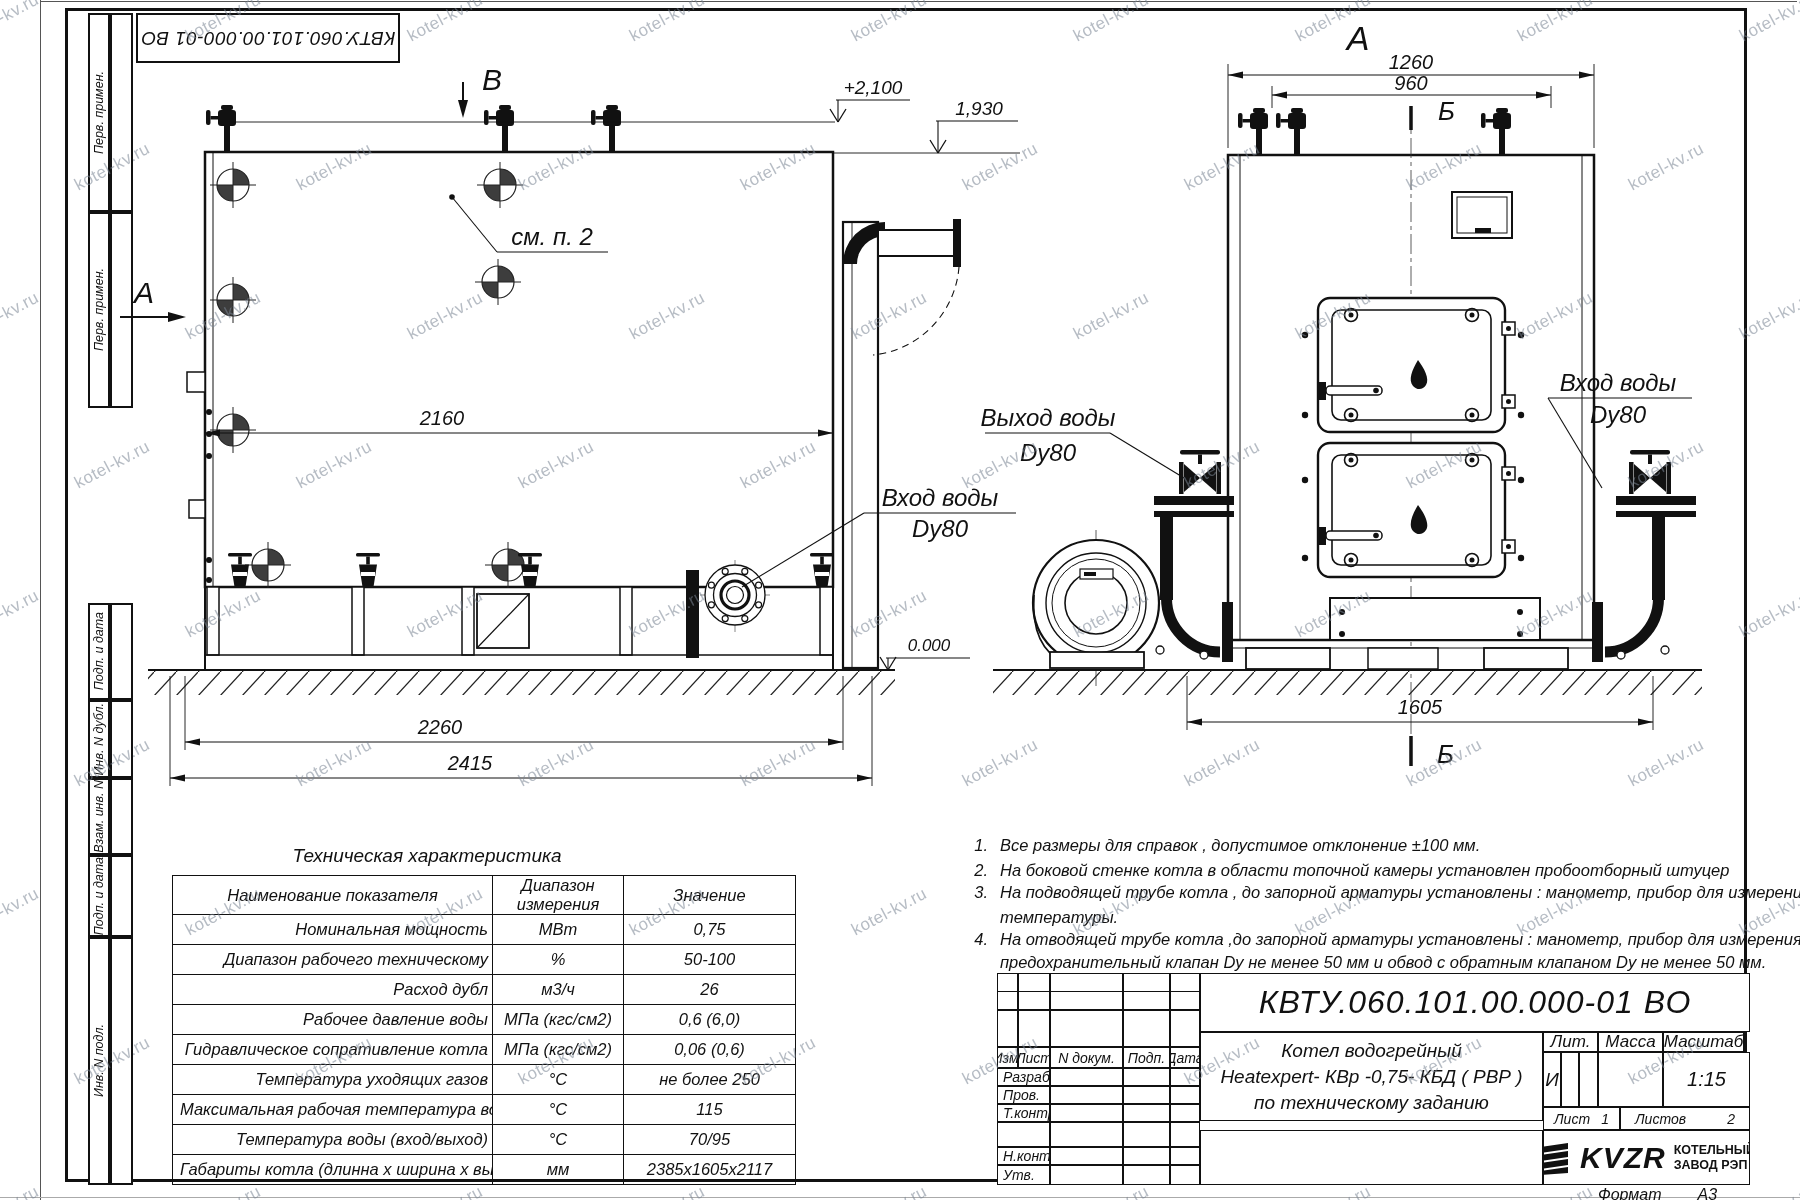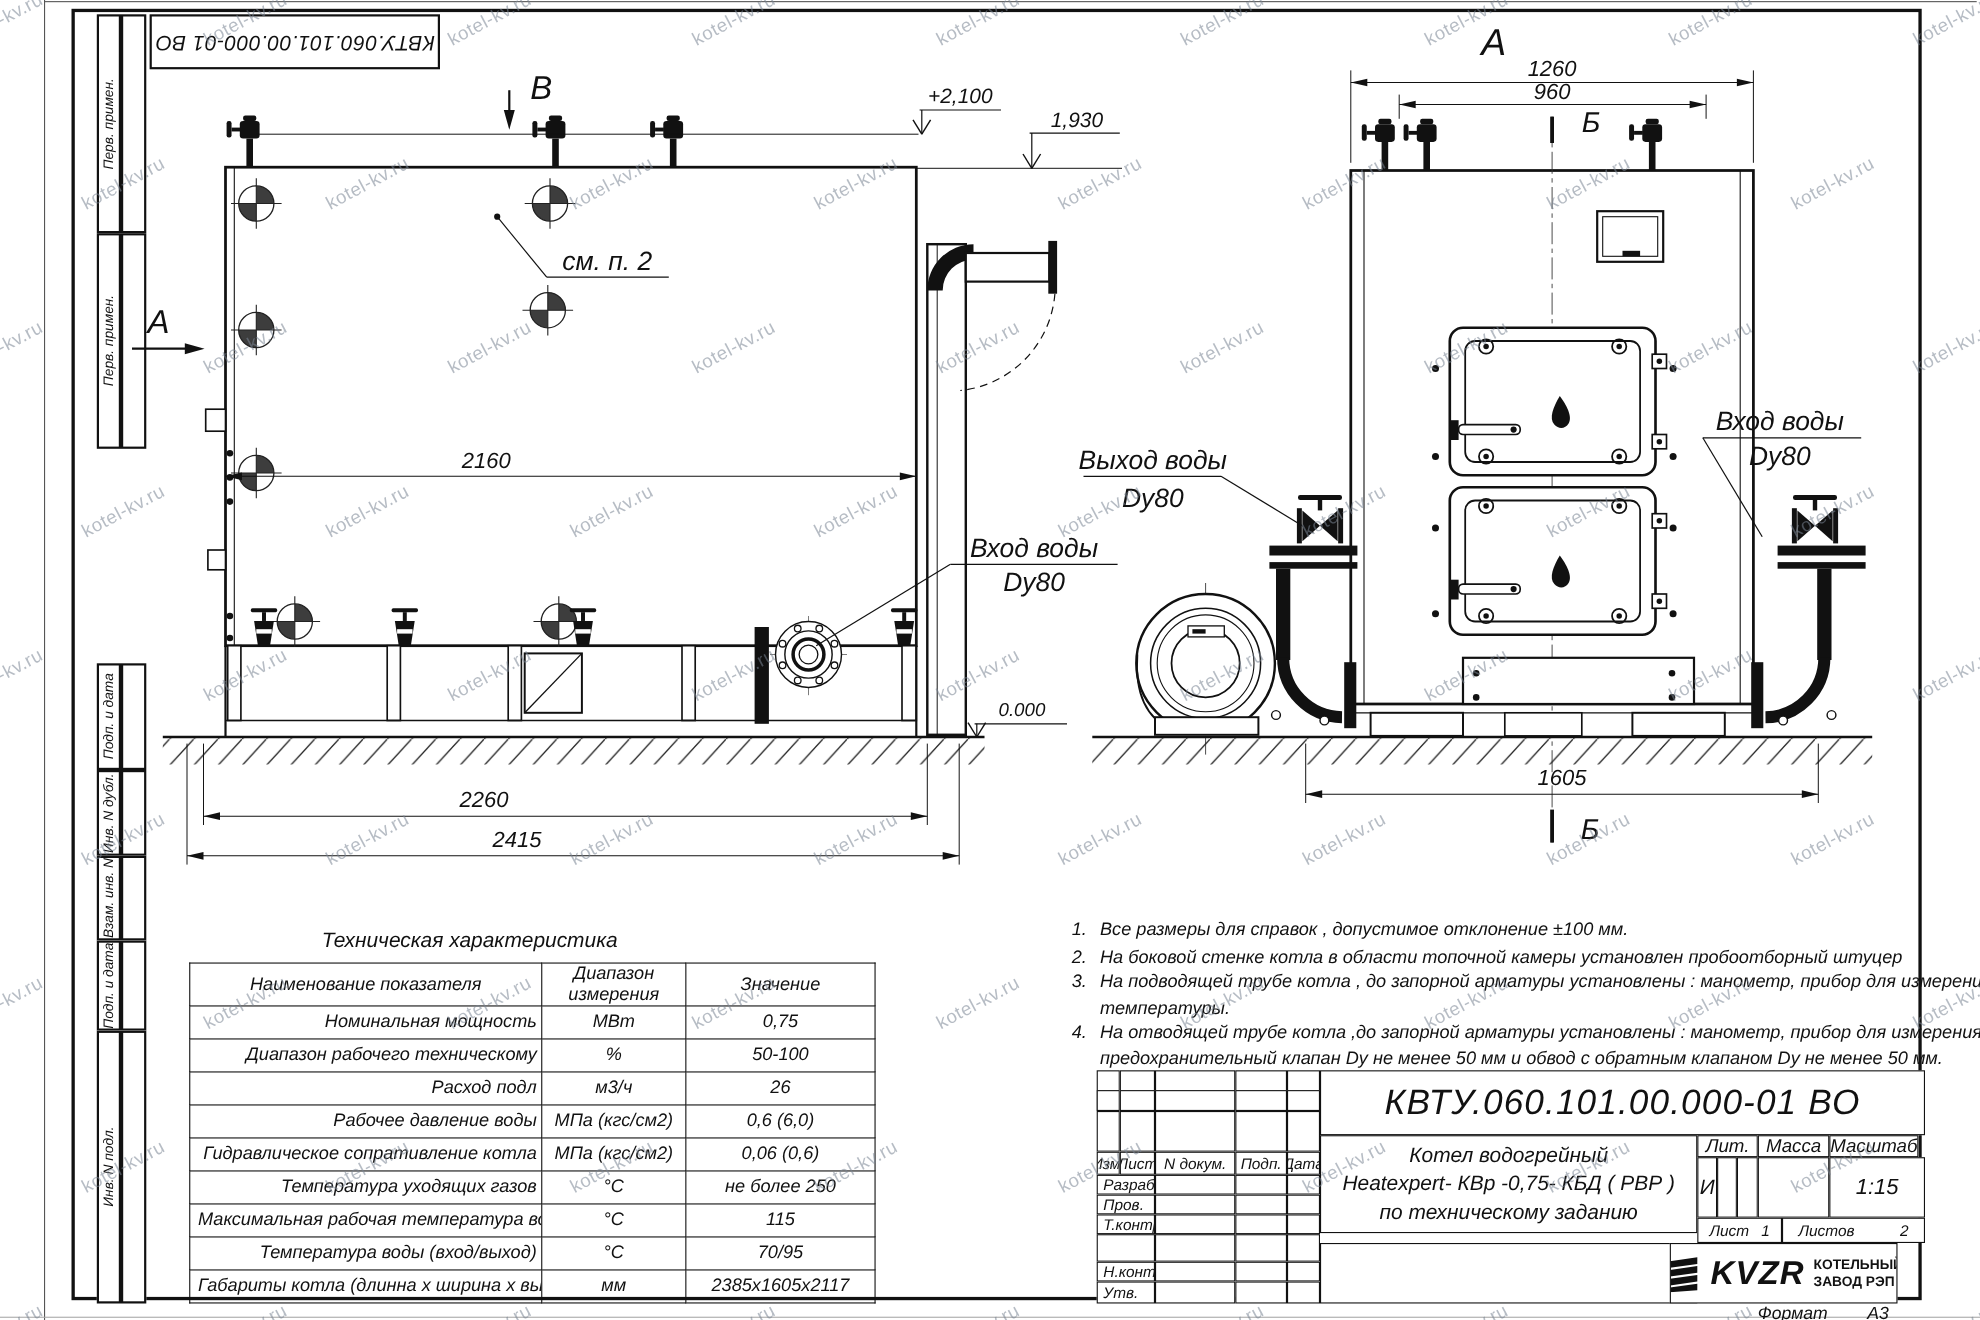--- a/index.html
+++ b/index.html
@@ -462,21 +462,21 @@
             <td class="n">Номинальная мощность</td>
             <td class="c">МВт</td>
             <td class="c">0,75</td>
           </tr>
       <tr>
             <td class="n">Диапазон рабочего техническому</td>
             <td class="c">%</td>
             <td class="c">50-100</td>
           </tr>
       <tr>
-            <td class="n">Расход подл</td>
+            <td class="n">Расход дубл</td>
             <td class="c">м3/ч</td>
             <td class="c">26</td>
           </tr>
       <tr>
             <td class="n">Рабочее давление воды</td>
             <td class="c">МПа (кгс/см2)</td>
             <td class="c">0,6 (6,0)</td>
           </tr>
       <tr>
             <td class="n">Гидравлическое сопративление котла</td>
@@ -585,21 +585,21 @@
 
     <div class="cell tb-row" style="left:546px;top:134px;width:77px;height:23px;justify-content:space-between;padding:0 10px">
       <span>Лист</span>
       <span>1</span>
     </div>
     <div class="cell tb-row" style="left:623px;top:134px;width:130px;height:23px;justify-content:space-between;padding:0 14px">
       <span>Листов</span>
       <span>2</span>
     </div>
 
-    <div class="cell" style="left:521px;top:157px;width:207px;height:55px">
+    <div class="cell" style="left:546px;top:157px;width:207px;height:55px">
       <div class="logo-wrap">
         <svg width="34" height="34" viewBox="0 0 34 34" style="position:static">
           <polygon points="2,6 30,2 30,8 2,12" fill="#111"></polygon>
           <polygon points="2,14 30,10 30,16 2,20" fill="#111"></polygon>
           <polygon points="2,22 30,18 30,24 2,28" fill="#111"></polygon>
           <polygon points="2,30 30,26 30,32 2,34" fill="#111"></polygon>
         </svg>
         <span class="logo-kvzr">KVZR</span>
         <span class="logo-co">
           <span>КОТЕЛЬНЫЙ</span><br>

